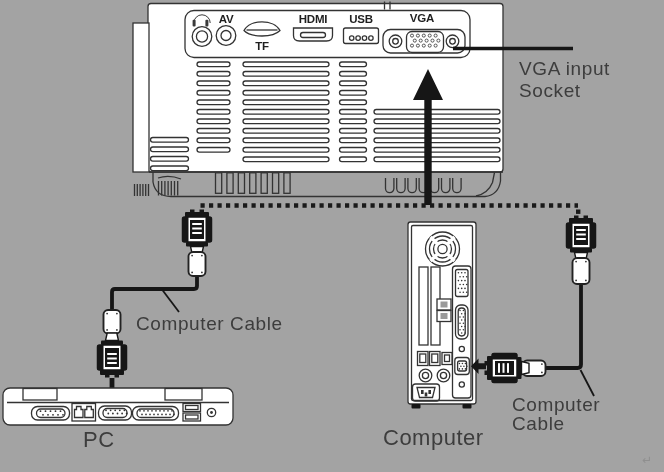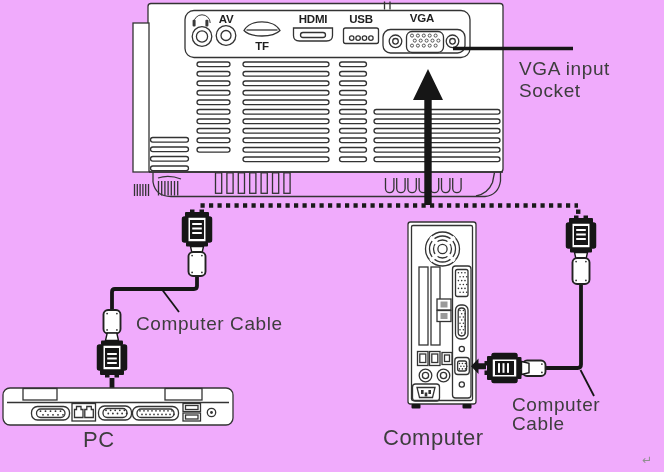--- a/index.html
+++ b/index.html
@@ -1,16 +1,16 @@
 <!DOCTYPE html>
 <html><head>
 <meta charset="utf-8">
 <style>
   html,body{margin:0;padding:0;background:#fff;}
-  .stage{position:relative;width:664px;height:472px;background:#f0abfc;overflow:hidden;}
+  .stage{position:relative;width:664px;height:472px;background:#a3a3a3;overflow:hidden;}
   svg{display:block;}
   .ln{fill:#fff;stroke:#333;stroke-width:1.3px;}
   .ln2{fill:none;stroke:#333;stroke-width:1.3px;}
   .lnthin{fill:none;stroke:#3a3a3a;stroke-width:1px;}
   .dark{fill:#161616;stroke:none;}
   .cable{fill:none;stroke:#161616;stroke-width:3.8px;stroke-linecap:round;}
   .leader{stroke:#161616;stroke-width:1.8px;}
   text{font-family:"Liberation Sans","DejaVu Sans",sans-serif;fill:#3d3d3d;}
   .portlbl{font-size:11.5px;font-weight:bold;fill:#1f1f1f;text-anchor:middle;letter-spacing:-0.2px;}
   .ann{font-size:19px;letter-spacing:0.6px;}

